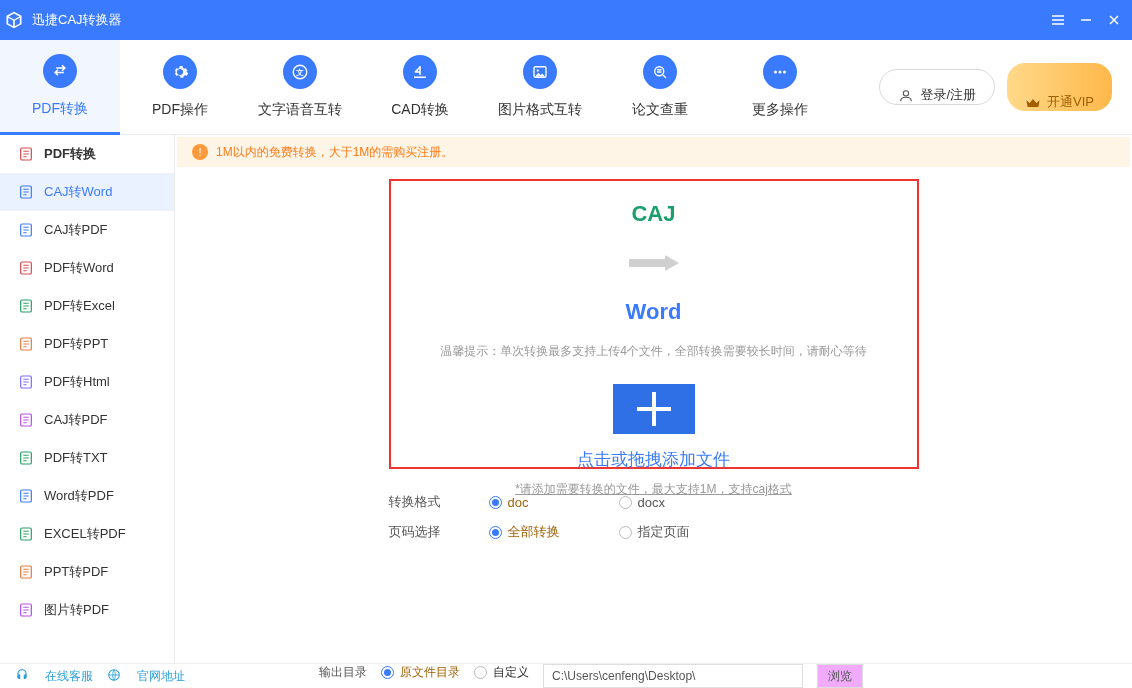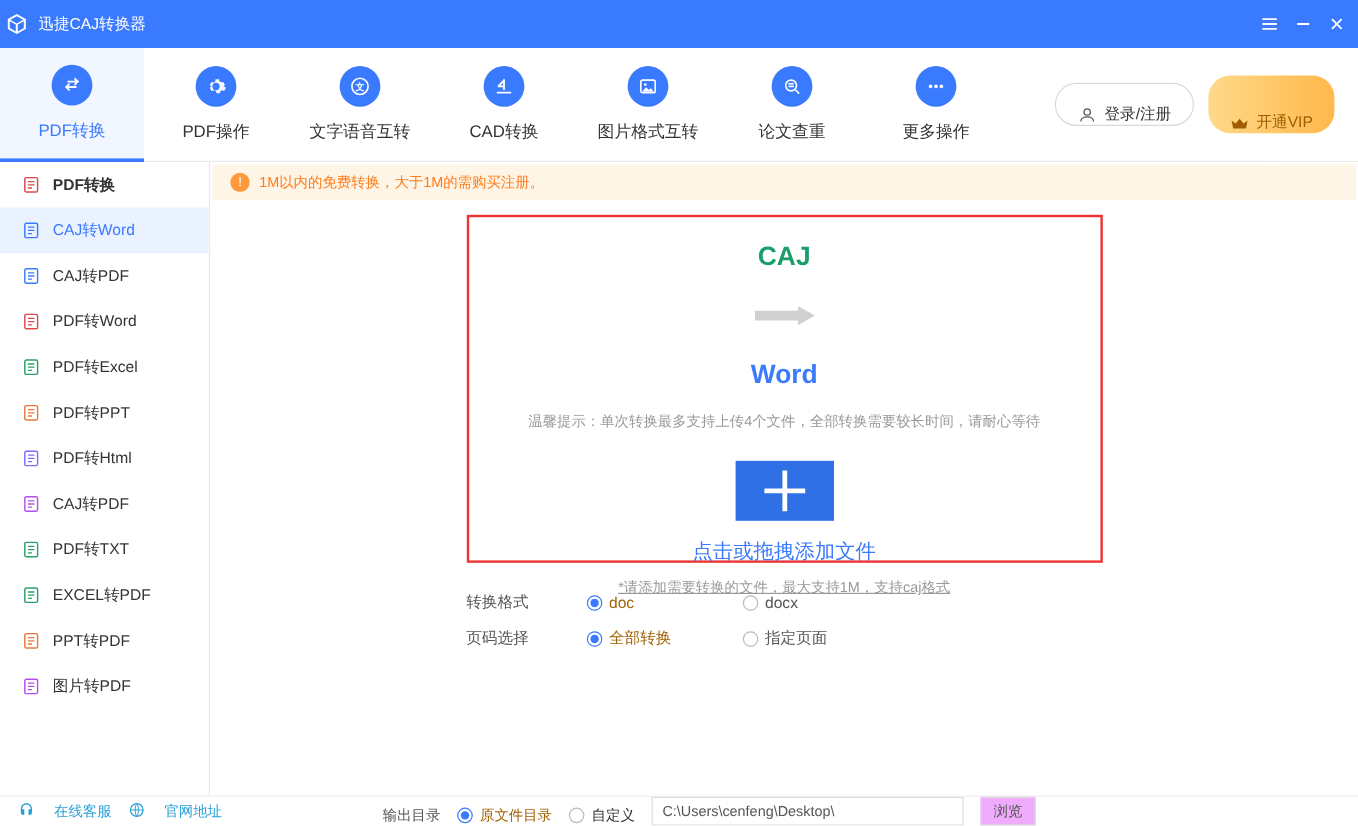--- a/index.html
+++ b/index.html
@@ -52,21 +52,21 @@
 .radio .dot { width: 13px; height: 13px; border-radius: 50%; border: 1px solid #bbb; position: relative; }
 .radio.checked .dot { border-color: #3a7afe; }
 .radio.checked .dot::after { content: ""; position: absolute; inset: 2px; background: #3a7afe; border-radius: 50%; }
 .radio.checked span { color: #a16207; }
 
 
 .footer { height: 25px; display: flex; align-items: center; padding: 0 15px; font-size: 12px; border-top: 1px solid #eee; }
 .footer-link { display: flex; gap: 16px; cursor: pointer; margin-right: 14px; }
 .footer-link.cs { color: #2aa0d8; }
 .footer-link.web { color: #2aa0d8; }
-.out-row { display: flex; align-items: flex-end; gap: 14px; margin-left: 120px; }
+.out-row { display: flex; align-items: flex-start; gap: 14px; margin-left: 120px; }
 .out-lbl { color: #555; }
 .out-path { width: 260px; height: 24px; border: 1px solid #ddd; padding: 0 8px; font-size: 12px; color: #555; }
 .browse { height: 24px; padding: 0 10px; border: 1px solid #ddd; background: #f0abfc; font-size: 12px; color: #555; cursor: pointer; }
 </style>
 </head>
 <body>
 
 <div class="titlebar">
   <svg class="logo" viewBox="0 0 24 24">
       <path fill="#fff" d="M12 2L3 7v10l9 5 9-5V7l-9-5zm0 2.2l6.5 3.6L12 11.4 5.5 7.8 12 4.2zM5 9.3l6 3.3v6.8l-6-3.3V9.3zm8 10.1v-6.8l6-3.3v6.8l-6 3.3z"></path>
@@ -225,20 +225,27 @@
             <path stroke="#b54eea" stroke-width="1.6" d="M8 8h8M8 12h8M8 16h5"></path>
           </svg></span>
         <span>CAJ转PDF</span>
       </div>
       <div class="side-item">
         <span class="side-icon"><svg width="16" height="16" viewBox="0 0 24 24">
             <rect x="4" y="3" width="16" height="18" rx="2" fill="none" stroke="#2aa06a" stroke-width="1.8"></rect>
             <path stroke="#2aa06a" stroke-width="1.6" d="M8 8h8M8 12h8M8 16h5"></path>
           </svg></span>
         <span>PDF转TXT</span>
+      </div>
+      <div class="side-item">
+        <span class="side-icon"><svg width="16" height="16" viewBox="0 0 24 24">
+            <rect x="4" y="3" width="16" height="18" rx="2" fill="none" stroke="#3a7afe" stroke-width="1.8"></rect>
+            <path stroke="#3a7afe" stroke-width="1.6" d="M8 8h8M8 12h8M8 16h5"></path>
+          </svg></span>
+        <span>Word转PDF</span>
       </div>
       <div class="side-item">
         <span class="side-icon"><svg width="16" height="16" viewBox="0 0 24 24">
             <rect x="4" y="3" width="16" height="18" rx="2" fill="none" stroke="#2aa06a" stroke-width="1.8"></rect>
             <path stroke="#2aa06a" stroke-width="1.6" d="M8 8h8M8 12h8M8 16h5"></path>
           </svg></span>
         <span>EXCEL转PDF</span>
       </div>
       <div class="side-item">
         <span class="side-icon"><svg width="16" height="16" viewBox="0 0 24 24">

